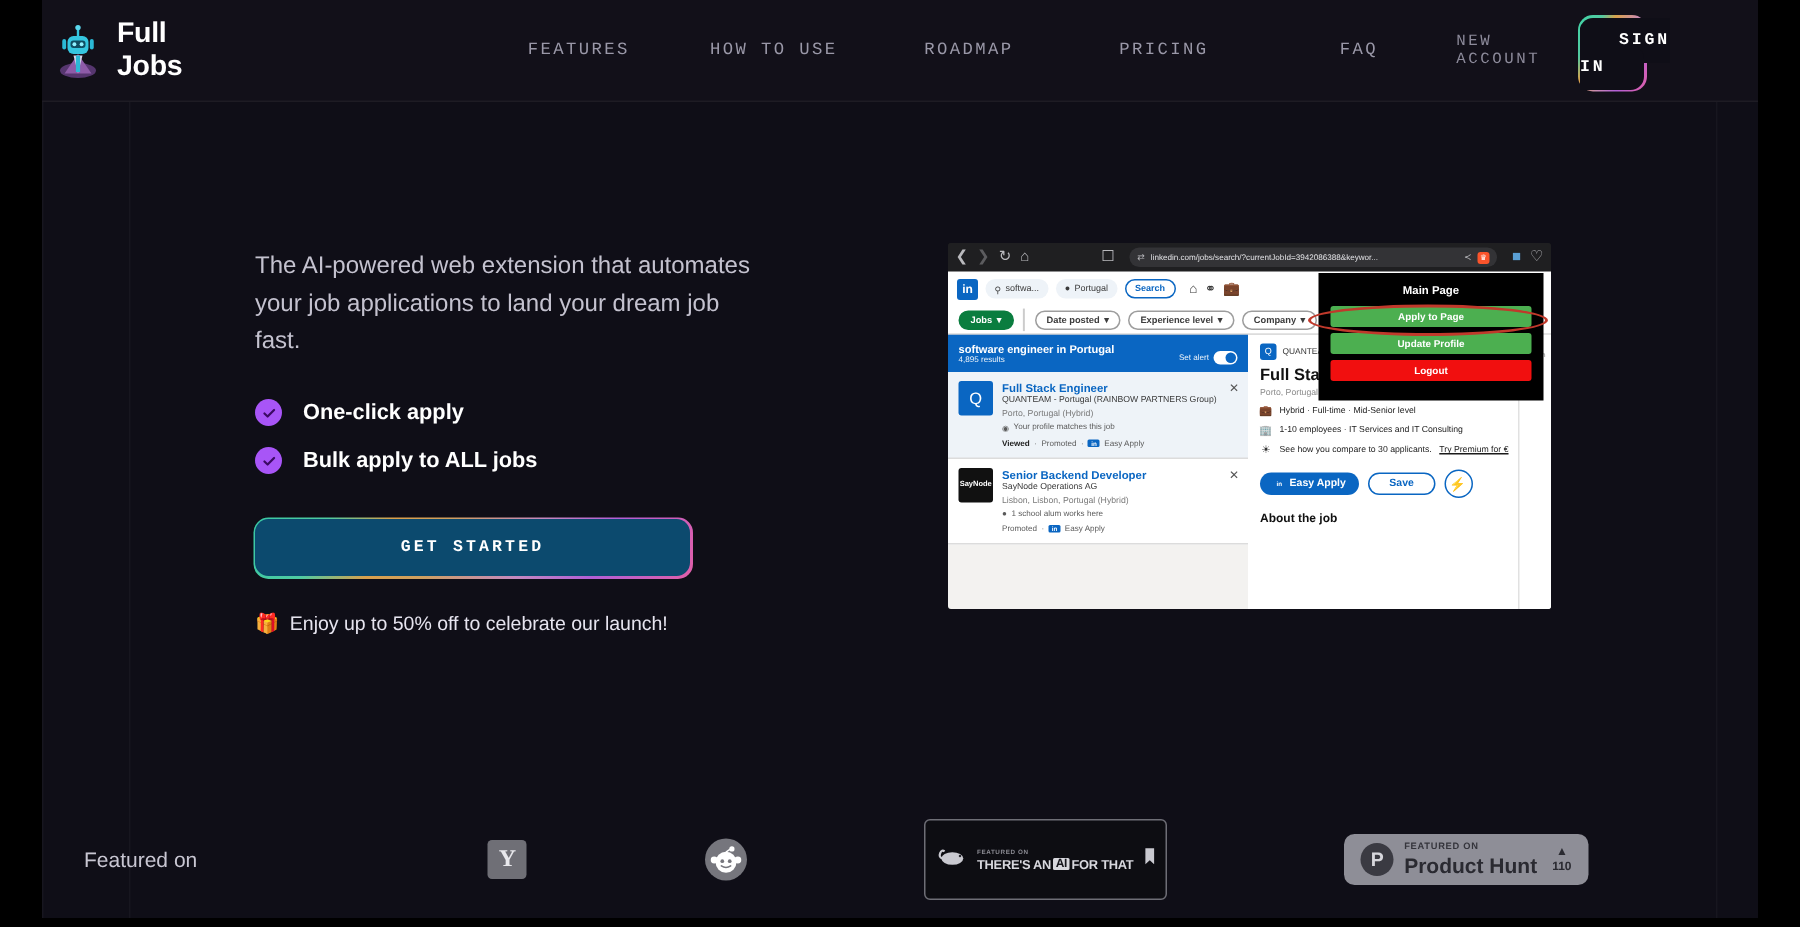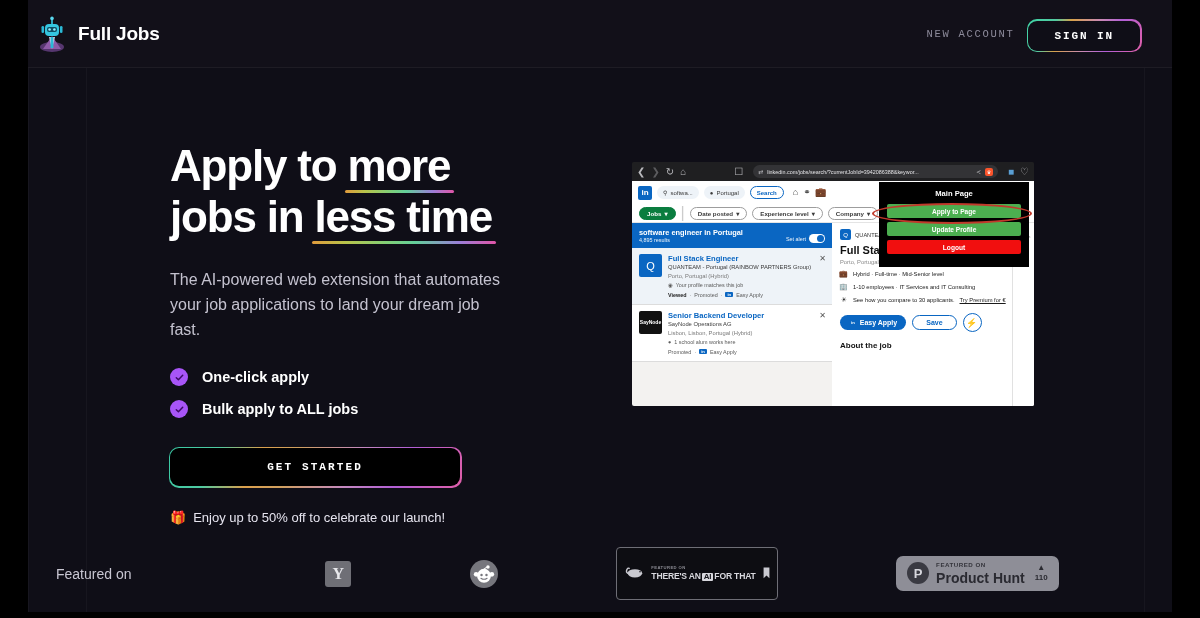--- a/index.html
+++ b/index.html
@@ -87,21 +87,21 @@
   .check {
     width: 18px; height: 18px; border-radius: 50%; background: #a855f7;
     display: flex; align-items: center; justify-content: center; flex: none;
   }
   .check svg { width: 11px; height: 11px; }
   .feat-label { color: #ffffff; font-size: 14.5px; font-weight: 700; }
 
   .cta-wrap { position: relative; margin-top: 30px; display: inline-block; z-index: 0; }
   .cta {
     position: relative; width: 290px; padding: 13px 0; border-radius: 9px;
-    background: #000000; text-align: center; cursor: pointer;
+    background: #0c4a6e; text-align: center; cursor: pointer;
     color: #ffffff; font-size: 11px; letter-spacing: 2.1px; font-weight: 700;
     font-family: "Liberation Mono", monospace;
   }
   .cta::before {
     content:""; position:absolute; inset:-1.5px; border-radius:10px;
     background: linear-gradient(115deg,#39c8a4 0%,#4fcba2 16%,#dba04c 30%,
                 #d0a060 42%,#c489c0 62%,#b25fd6 78%,#e05fa8 100%);
     z-index:-1;
   }
   .promo { margin-top: 24px; display:flex; align-items:center; gap: 7px;
@@ -251,34 +251,37 @@
           <circle cx="18.4" cy="13.5" r="1.3" fill="#8ff0ff"></circle>
           <rect x="15.2" y="3" width="1.6" height="5" fill="#35c6e0"></rect>
           <circle cx="16" cy="2.4" r="1.8" fill="#5ad8ee"></circle>
           <rect x="5.5" y="10" width="2.6" height="7" rx="1.3" fill="#2bb9d6"></rect>
           <rect x="23.9" y="10" width="2.6" height="7" rx="1.3" fill="#2bb9d6"></rect>
         </svg>
       </div>
       <span class="brand-name">Full Jobs</span>
     </div>
 
+    <div class="nav-links">
+      <a class="nav-link">FEATURES</a>
+      <a class="nav-link">HOW TO USE</a>
+      <a class="nav-link">ROADMAP</a>
+      <a class="nav-link">PRICING</a>
+      <a class="nav-link">FAQ</a>
+    </div>
 
     <div class="nav-right">
       <span class="new-account">NEW ACCOUNT</span>
       <span class="signin-wrap">
         <span class="signin">SIGN IN</span>
       </span>
     </div>
   </div>
 
   <div class="hero-left">
-    <h1 class="headline">
-      <span>Apply to </span><span class="u-word">more</span><br>
-      <span>jobs in </span><span class="u-word">less time</span>
-    </h1>
 
     <p class="sub">The AI-powered web extension that automates your job applications to land your dream job fast.</p>
 
     <div class="features">
       <div class="feat">
         <span class="check">
           <svg viewBox="0 0 12 12">
               <path d="M2.5 6.2 L4.8 8.4 L9.5 3.6" stroke="#3b0a63" stroke-width="1.6" fill="none" stroke-linecap="round" stroke-linejoin="round"></path>
             </svg>
         </span>

